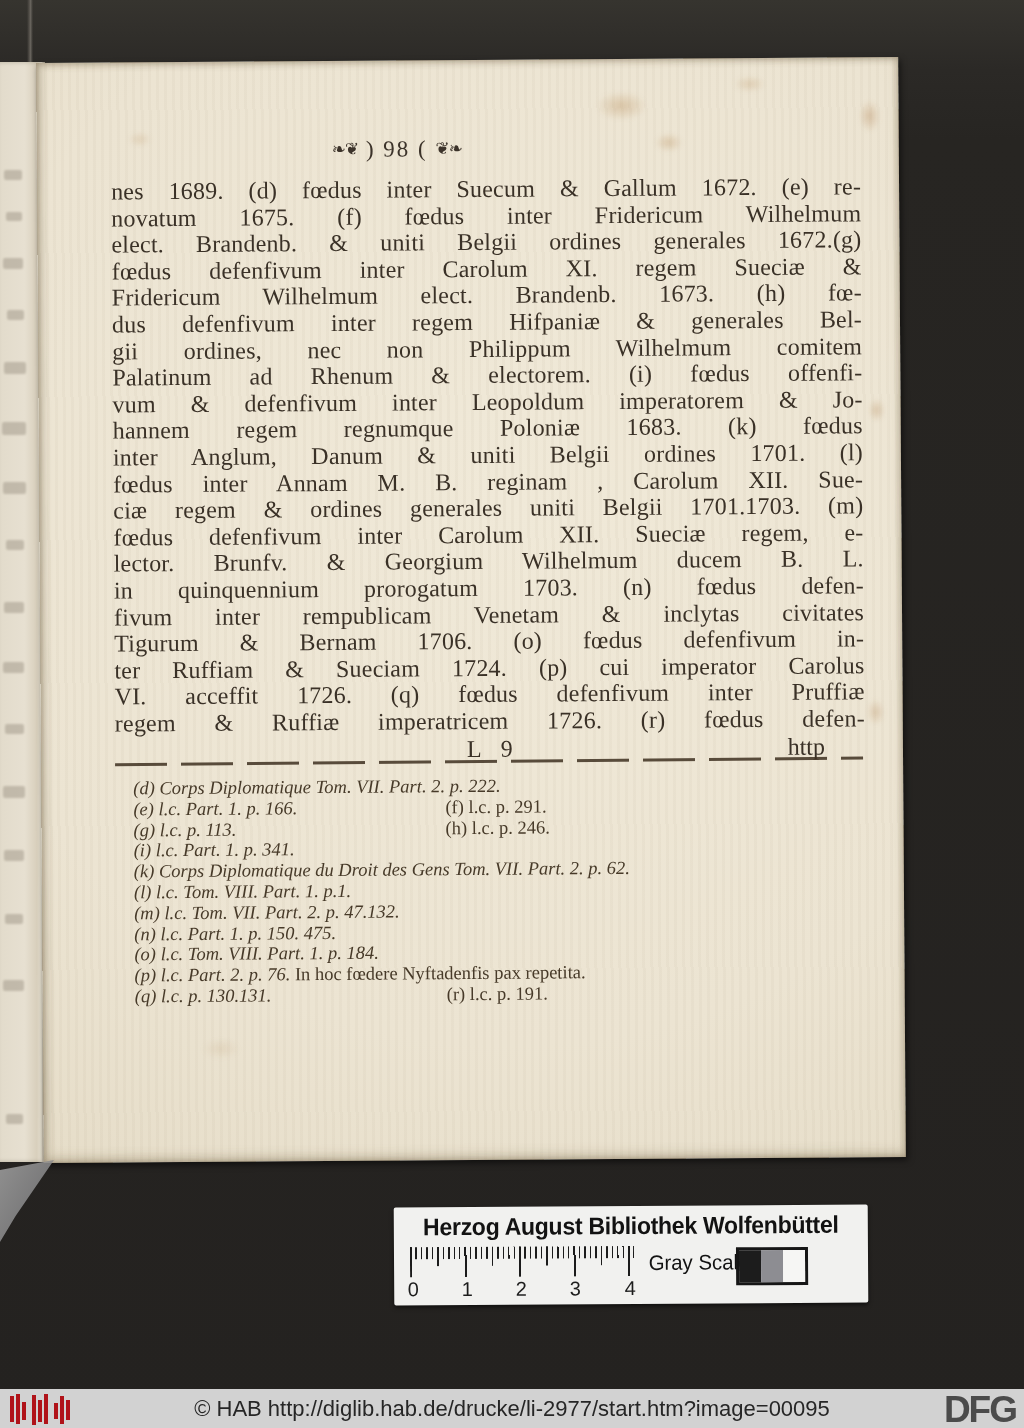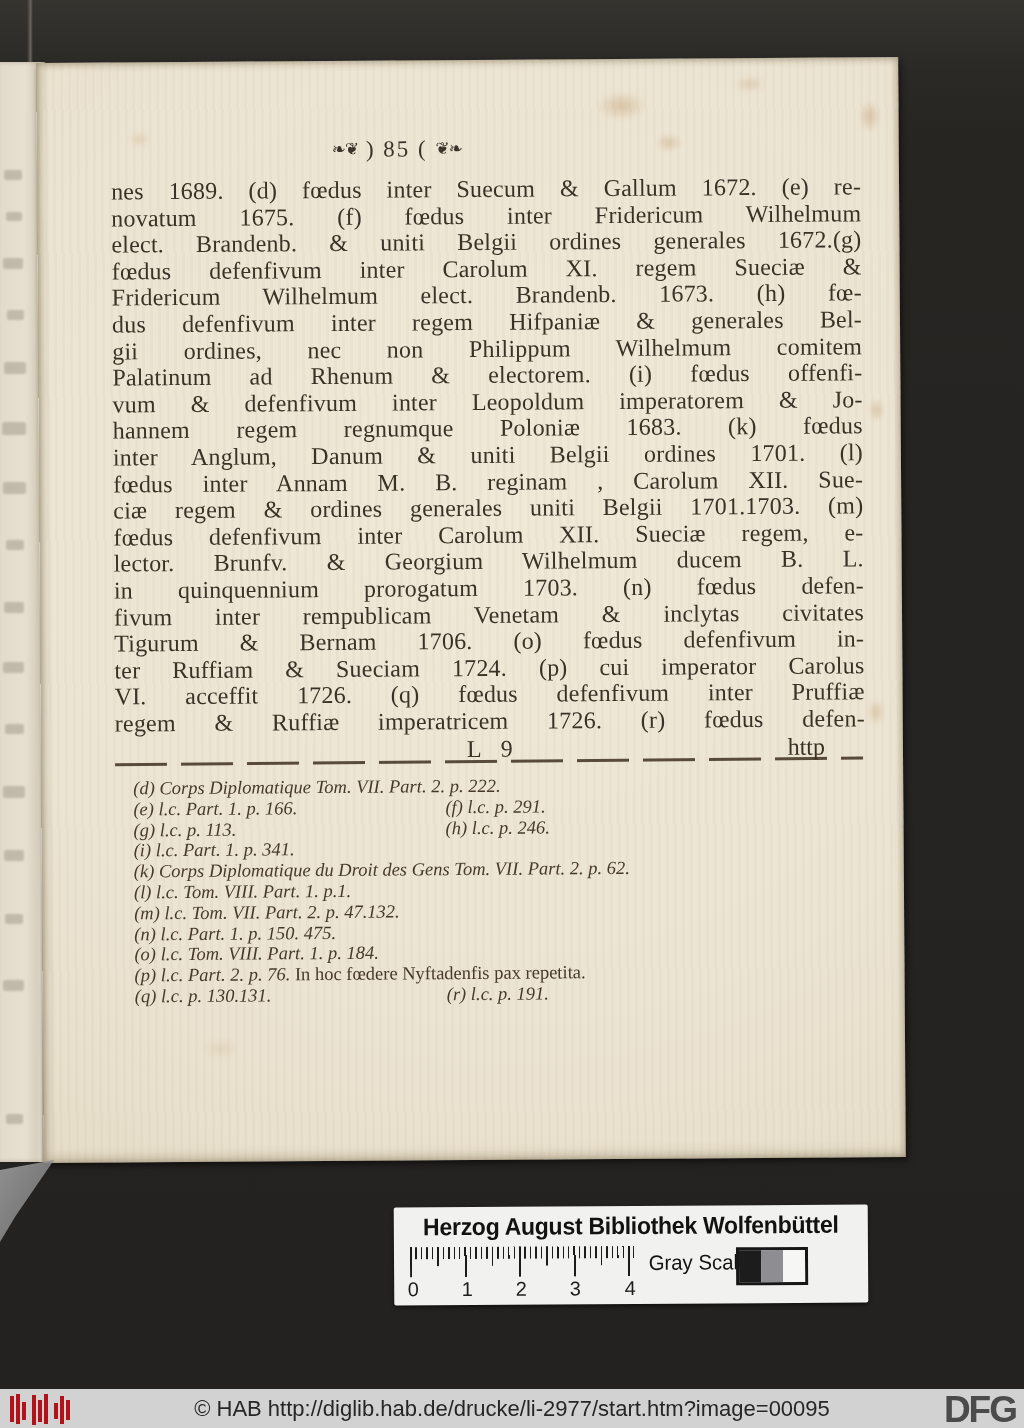--- a/index.html
+++ b/index.html
@@ -62,21 +62,21 @@
   .catchrow{position:absolute;left:74px;top:676px;width:750px;height:30px;font-size:24px;color:#3a3127;}
   .sig{position:absolute;left:352px;letter-spacing:7px;}
   .cword{position:absolute;right:40px;}
 
   .fn-rule{position:absolute;left:74px;top:700px;width:748px;height:3px;
     background:repeating-linear-gradient(90deg,rgba(62,48,32,.85) 0 52px,transparent 52px 66px);
     transform:rotate(-0.1deg);}
   .fnotes{position:absolute;left:92px;top:716px;width:720px;font-size:18.5px;color:#473a29;}
   .fnrow{position:relative;height:20.8px;line-height:20.8px;white-space:nowrap;}
   .fnrow .fl{font-style:italic;}
-  .fnrow .fr{position:absolute;left:312px;font-style:italic;}
+  .fnrow .fr{position:absolute;left:312px;}
   .fnrow .fnote{font-style:normal;}
 
   
   .cradle{position:absolute;left:0;top:1160px;width:60px;height:100px;opacity:.85;
     background:linear-gradient(120deg,#a3a3a3,#7e7e80 70%);
     clip-path:polygon(0 10%,90% 0,26% 56%,0 82%);}
 
   
   .card{position:absolute;left:394px;top:1206px;width:474px;height:98px;
     background:#f1f1ef;border-radius:2px;transform:rotate(-0.35deg);
@@ -144,21 +144,21 @@
     <div class="stain st2"></div>
     <div class="stain st3"></div>
     <div class="stain st4"></div>
     <div class="stain st5"></div>
     <div class="stain st6"></div>
     <div class="stain st7"></div>
     <div class="stain st8"></div>
 
     <div class="pg-header">
       <span class="orn">❧❦</span>
-      <span>) 85 (</span>
+      <span>) 98 (</span>
       <span class="orn">❦❧</span>
     </div>
 
     <div class="body-block">
       <div class="bline">nes 1689. (d) fœdus inter Suecum &amp; Gallum 1672. (e) re-</div>
       <div class="bline">novatum 1675. (f) fœdus inter Fridericum Wilhelmum</div>
       <div class="bline">elect. Brandenb. &amp; uniti Belgii ordines generales 1672.(g)</div>
       <div class="bline">fœdus defenfivum inter Carolum XI. regem Sueciæ &amp;</div>
       <div class="bline">Fridericum Wilhelmum elect. Brandenb. 1673. (h) fœ-</div>
       <div class="bline">dus defenfivum inter regem Hifpaniæ &amp; generales Bel-</div>

